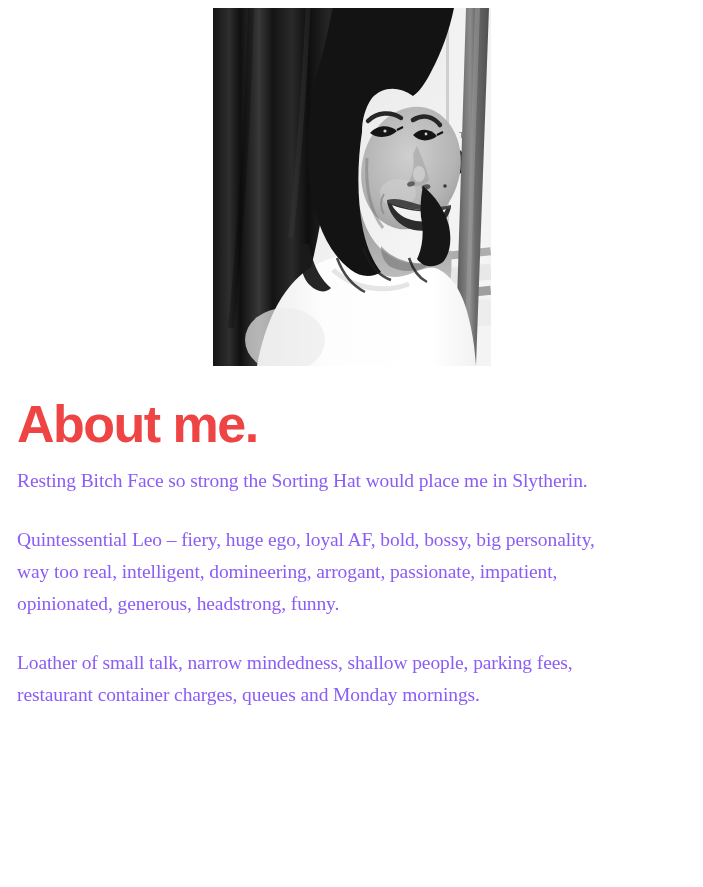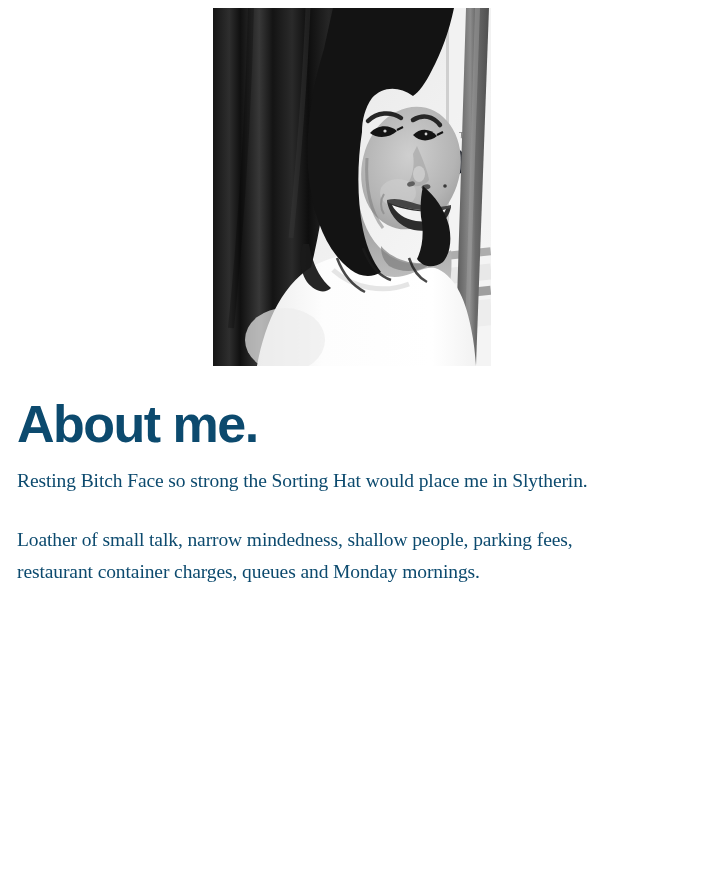--- a/index.html
+++ b/index.html
@@ -7,29 +7,29 @@
   .page{width:703px;}
   .photo-fig{margin:8px auto 0;width:278px;height:358px;display:block;}
   .photo-fig svg{display:block;}
   h1.page-title{
     margin:30px 17px 0;
     font-family:"Liberation Sans",sans-serif;
     font-weight:700;
     font-size:52px;
     line-height:1.1;
     letter-spacing:-1.5px;
-    color:#0c4a6e;
+    color:#ef4444;
   }
   .bio{padding:12px 8px 0 17px;}
   .bio p{
     margin:0 0 27px;
     font-size:19.5px;
     line-height:32px;
     letter-spacing:-0.1px;
-    color:#0c4a6e;
+    color:#8b5cf6;
     white-space:pre-line;
     max-width:678px;
   }
 </style>
 </head>
 <body>
 
 <div class="page">
 
   <figure class="photo-fig">
@@ -143,17 +143,20 @@
           <path d="M124,250 C130,266 140,278 152,284 M150,240 C156,256 166,268 178,272 M196,250 C200,262 206,270 214,274" stroke="#1c1c1c" stroke-width="2.5" fill="none" opacity="0.8"></path>
         </g>
       </g>
     </svg>
   </figure>
 
   <h1 class="page-title">About me.</h1>
 
   <section class="bio">
     <p>Resting Bitch Face so strong the Sorting Hat would place me in Slytherin.</p>
+    <p>Quintessential Leo – fiery, huge ego, loyal AF, bold, bossy, big personality,
+way too real, intelligent, domineering, arrogant, passionate, impatient,
+opinionated, generous, headstrong, funny.</p>
     <p>Loather of small talk, narrow mindedness, shallow people, parking fees,
 restaurant container charges, queues and Monday mornings.</p>
   </section>
 
 </div>
 
 </body></html>

